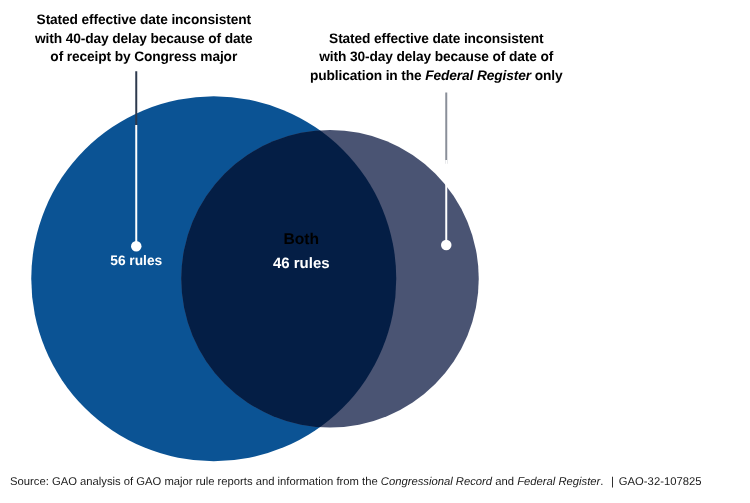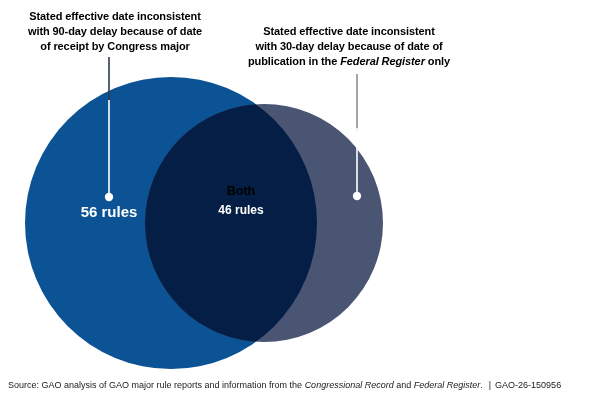--- a/index.html
+++ b/index.html
@@ -54,21 +54,21 @@
     left: 0;
     top: 0;
     width: 600px;
     height: 402px;
   }
 
   
   .venn-value {
     position: absolute;
     color: #ffffff;
-    font-size: 15px;
+    font-size: 11px;
     font-weight: bold;
     text-align: center;
     white-space: nowrap;
   }
   #value-left {
     left: 58px;
     top: 203px;
     width: 102px;
   }
   #value-both-wrap {
@@ -114,21 +114,21 @@
     padding: 0 4px 0 6px;
   }
 </style>
 </head>
 <body>
 
 <div id="figure">
 
   <div class="callout-label" id="callout-left-label">
     <span>Stated effective date inconsistent</span><br>
-    <span>with 90-day delay because of date</span><br>
+    <span>with 40-day delay because of date</span><br>
     <span>of receipt by Congress major</span>
   </div>
 
   <div class="callout-label" id="callout-right-label">
     <span>Stated effective date inconsistent</span><br>
     <span>with 30-day delay because of date of</span><br>
     <span>publication in the </span><em>Federal Register</em><span> only</span>
   </div>
 
   <svg id="venn-svg" viewBox="0 0 600 402">
@@ -162,16 +162,16 @@
 
   <div class="venn-value" id="value-left">56 rules</div>
 
   <div id="value-both-wrap">
     <div id="value-both-title">Both</div>
     <div id="value-both-count">46 rules</div>
   </div>
 
 
   <div id="source-line">
-    <span>Source: GAO analysis of GAO major rule reports and information from the </span><em>Congressional Record</em><span> and </span><em>Federal Register</em><span>.</span><span class="src-sep">|</span><span>GAO-26-150956</span>
+    <span>Source: GAO analysis of GAO major rule reports and information from the </span><em>Congressional Record</em><span> and </span><em>Federal Register</em><span>.</span><span class="src-sep">|</span><span>GAO-32-107825</span>
   </div>
 
 </div>
 
 </body></html>

